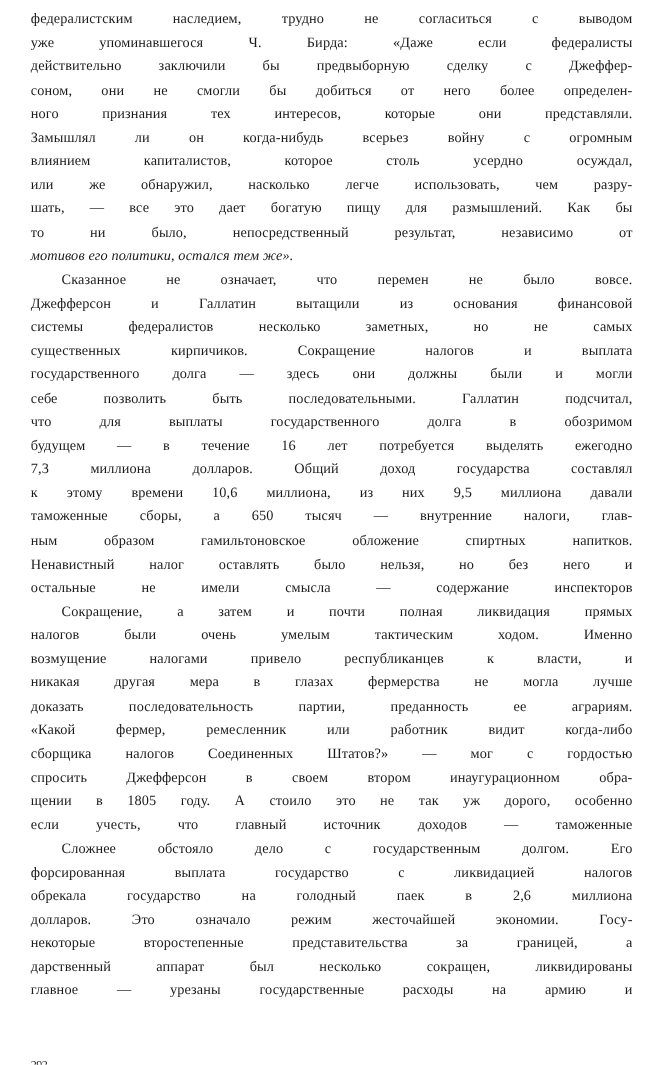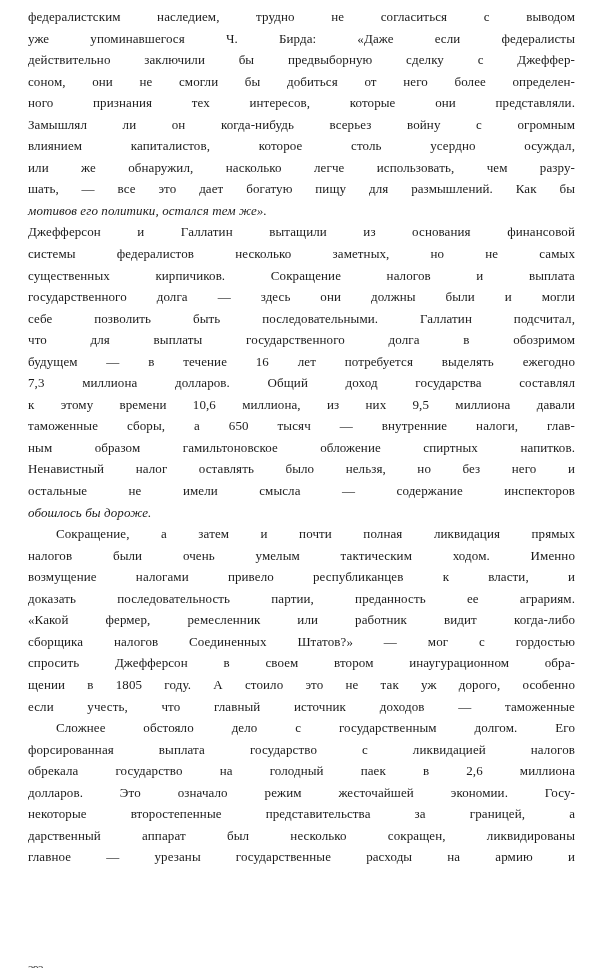--- a/index.html
+++ b/index.html
@@ -57,44 +57,46 @@
   <div>
     <span class="line">федералистским наследием, трудно не согласиться с выводом</span>
     <span class="line">уже упоминавшегося Ч. Бирда: «Даже если федералисты</span>
     <span class="line">действительно заключили бы предвыборную сделку с Джеффер-</span>
     <span class="line">соном, они не смогли бы добиться от него более определен-</span>
     <span class="line">ного признания тех интересов, которые они представляли.</span>
     <span class="line">Замышлял ли он когда-нибудь всерьез войну с огромным</span>
     <span class="line">влиянием капиталистов, которое столь усердно осуждал,</span>
     <span class="line">или же обнаружил, насколько легче использовать, чем разру-</span>
     <span class="line">шать, — все это дает богатую пищу для размышлений. Как бы</span>
+    <span class="line">то ни было, непосредственный результат, независимо от</span>
     <span class="line last">мотивов его политики, остался тем же».</span>
   </div>
 
   <div>
+    <span class="line indent">Сказанное не означает, что перемен не было вовсе.</span>
     <span class="line">Джефферсон и Галлатин вытащили из основания финансовой</span>
     <span class="line">системы федералистов несколько заметных, но не самых</span>
     <span class="line">существенных кирпичиков. Сокращение налогов и выплата</span>
     <span class="line">государственного долга — здесь они должны были и могли</span>
     <span class="line">себе позволить быть последовательными. Галлатин подсчитал,</span>
     <span class="line">что для выплаты государственного долга в обозримом</span>
     <span class="line">будущем — в течение 16 лет потребуется выделять ежегодно</span>
     <span class="line">7,3 миллиона долларов. Общий доход государства составлял</span>
     <span class="line">к этому времени 10,6 миллиона, из них 9,5 миллиона давали</span>
     <span class="line">таможенные сборы, а 650 тысяч — внутренние налоги, глав-</span>
     <span class="line">ным образом гамильтоновское обложение спиртных напитков.</span>
     <span class="line">Ненавистный налог оставлять было нельзя, но без него и</span>
     <span class="line">остальные не имели смысла — содержание инспекторов</span>
-    <span class="line last">обошлось бы дороже.</span>
   </div>
 
   <div>
     <span class="line indent">Сокращение, а затем и почти полная ликвидация прямых</span>
     <span class="line">налогов были очень умелым тактическим ходом. Именно</span>
     <span class="line">возмущение налогами привело республиканцев к власти, и</span>
+    <span class="line">никакая другая мера в глазах фермерства не могла лучше</span>
     <span class="line">доказать последовательность партии, преданность ее аграриям.</span>
     <span class="line">«Какой фермер, ремесленник или работник видит когда-либо</span>
     <span class="line">сборщика налогов Соединенных Штатов?» — мог с гордостью</span>
     <span class="line">спросить Джефферсон в своем втором инаугурационном обра-</span>
     <span class="line">щении в 1805 году. А стоило это не так уж дорого, особенно</span>
     <span class="line">если учесть, что главный источник доходов — таможенные</span>
   </div>
 
   <div>
     <span class="line indent">Сложнее обстояло дело с государственным долгом. Его</span>

